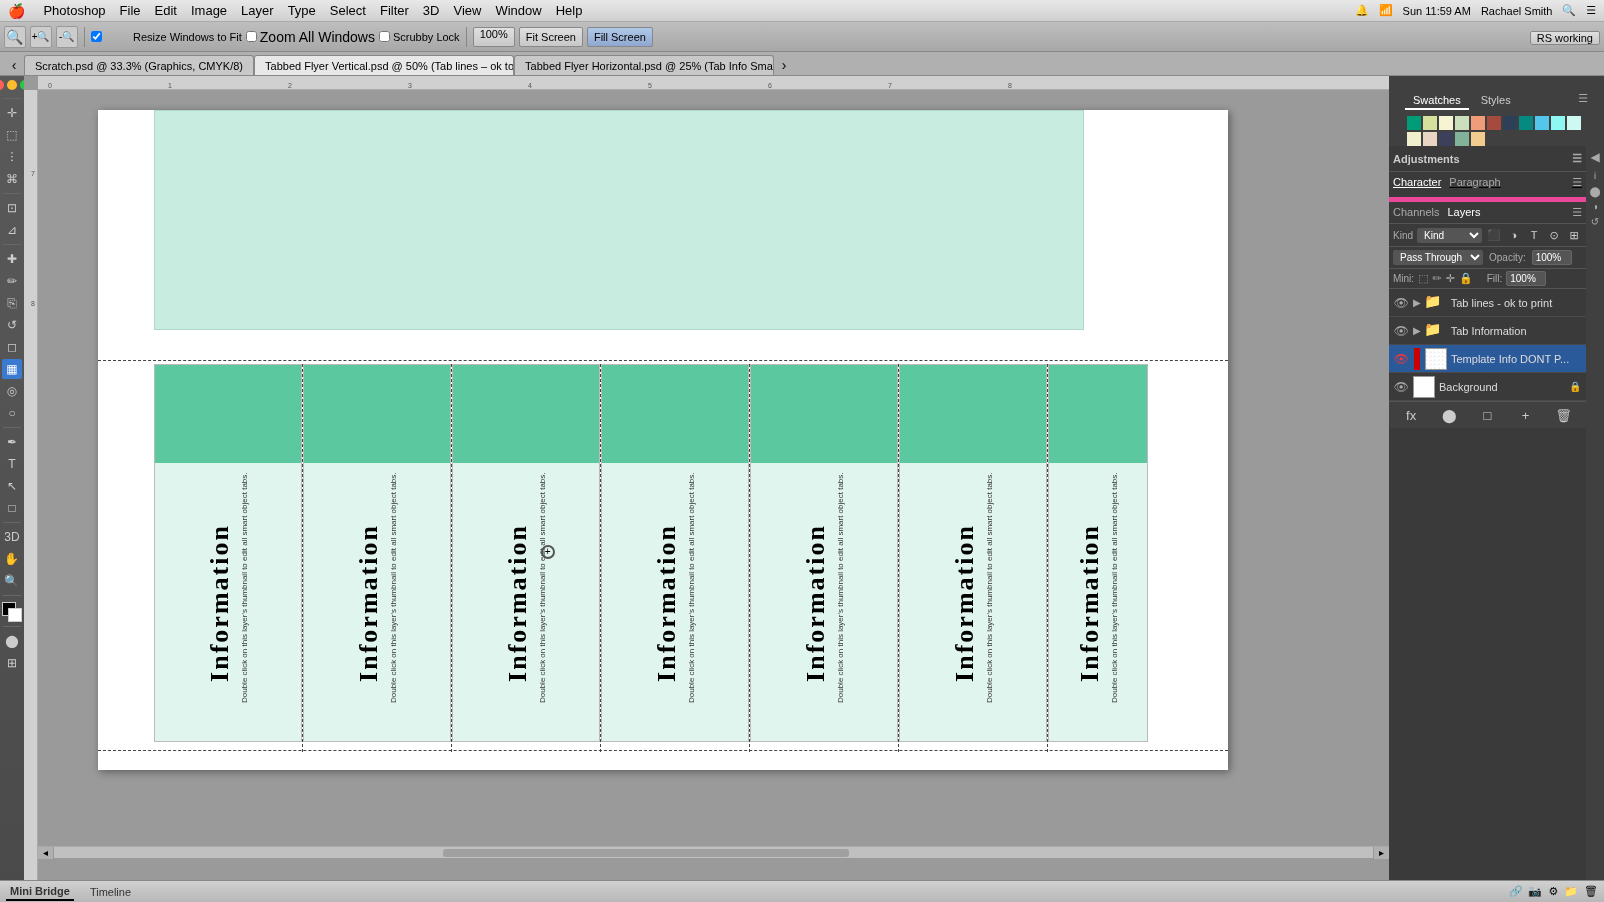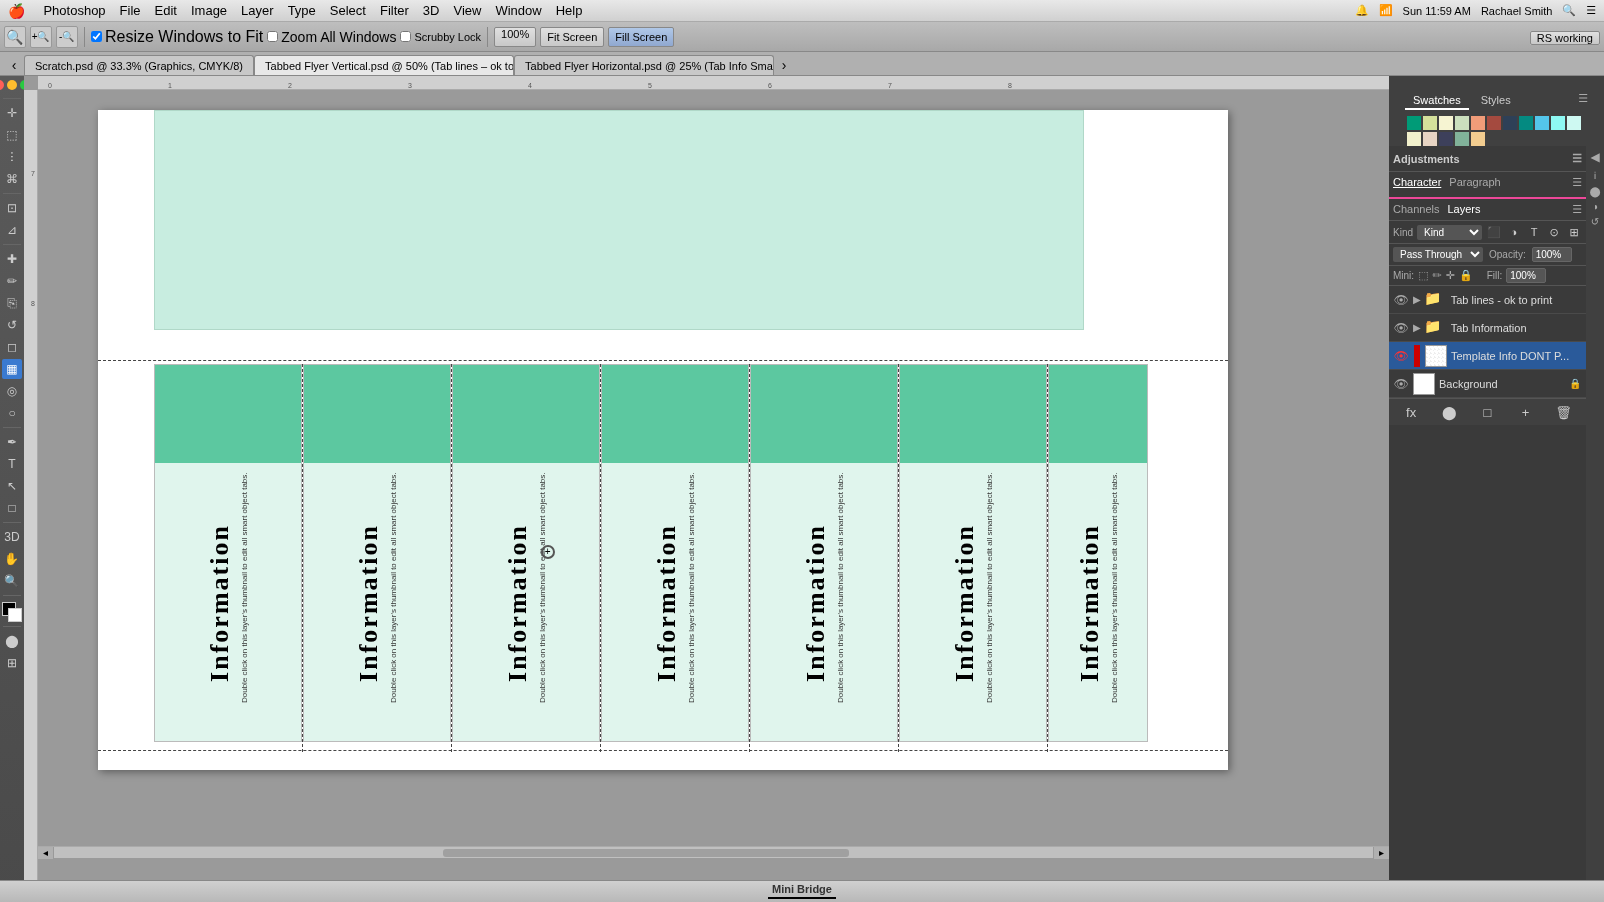--- a/index.html
+++ b/index.html
@@ -176,21 +176,22 @@
       border-bottom: 1px solid #555;
     }
     .adj-header {
       font-size: 11px; color: #ccc; font-weight: bold; padding: 2px 0;
       display: flex; justify-content: space-between; align-items: center;
     }
 
     
     #char-panel {
       background: #3a3a3a; padding: 4px;
-      border-bottom: 2px solid #ec4899;
+      border-bottom: 5px solid #ec4899;
+      text-decoration: underline;
     }
     .char-tabs { display: flex; gap: 8px; margin-bottom: 4px; }
     .char-tab { font-size: 11px; color: #aaa; cursor: pointer; }
     .char-tab.active { color: #fff; text-decoration: underline; }
 
     
     #layers-panel {
       flex: 1;
       background: #3a3a3a;
       overflow: hidden;
@@ -274,21 +275,20 @@
 
     
     #mini-bridge {
       position: absolute;
       bottom: 0; left: 0;
       width: 100%; height: 22px;
       background: linear-gradient(to bottom, #d0d0d0, #b8b8b8);
       display: flex; align-items: center; padding: 0 6px; gap: 12px;
       border-top: 1px solid #888;
       font-size: 11px;
-      flex-direction: column;
     }
     .bridge-tab { cursor: pointer; color: #333; padding: 2px 4px; }
     .bridge-tab.active { font-weight: bold; border-bottom: 2px solid #000; }
 
     
     #right-icons {
       display: flex; flex-direction: column; align-items: center;
       padding: 4px 0; gap: 4px;
       background: #404040;
       width: 18px;
@@ -325,21 +325,21 @@
 </div>
 
 <div id="toolbar">
 
   <div class="toolbar-icon" style="font-size:14px;">🔍</div>
   <div class="toolbar-icon" style="font-size:10px;">+🔍</div>
   <div class="toolbar-icon" style="font-size:10px;">-🔍</div>
   <div class="toolbar-separator"></div>
   <label class="toolbar-checkbox">
     <input type="checkbox" checked="" style=""> 
-      <span style="font-size:16px;">Resize Windows to Fit</span>
+      <span style="font-size:11px;margin-left:28px;">Resize Windows to Fit</span>
   </label>
   <label class="toolbar-checkbox">
     <input type="checkbox" style=""> 
       <span style="font-size:14px;">Zoom All Windows</span>
   </label>
   <label class="toolbar-checkbox">
     <input type="checkbox" style=""> 
       <span style="font-size:11px;">Scrubby Lock</span>
   </label>
   <div class="toolbar-separator"></div>

